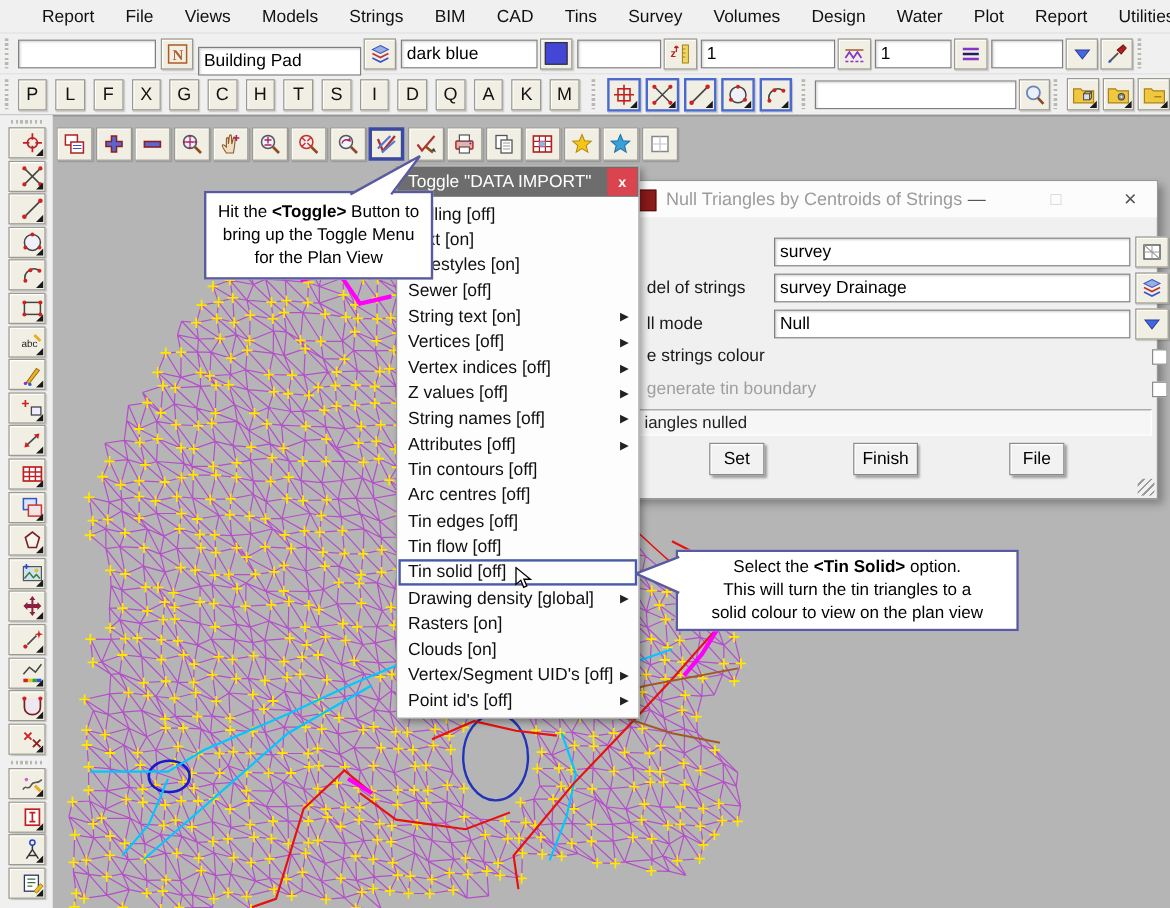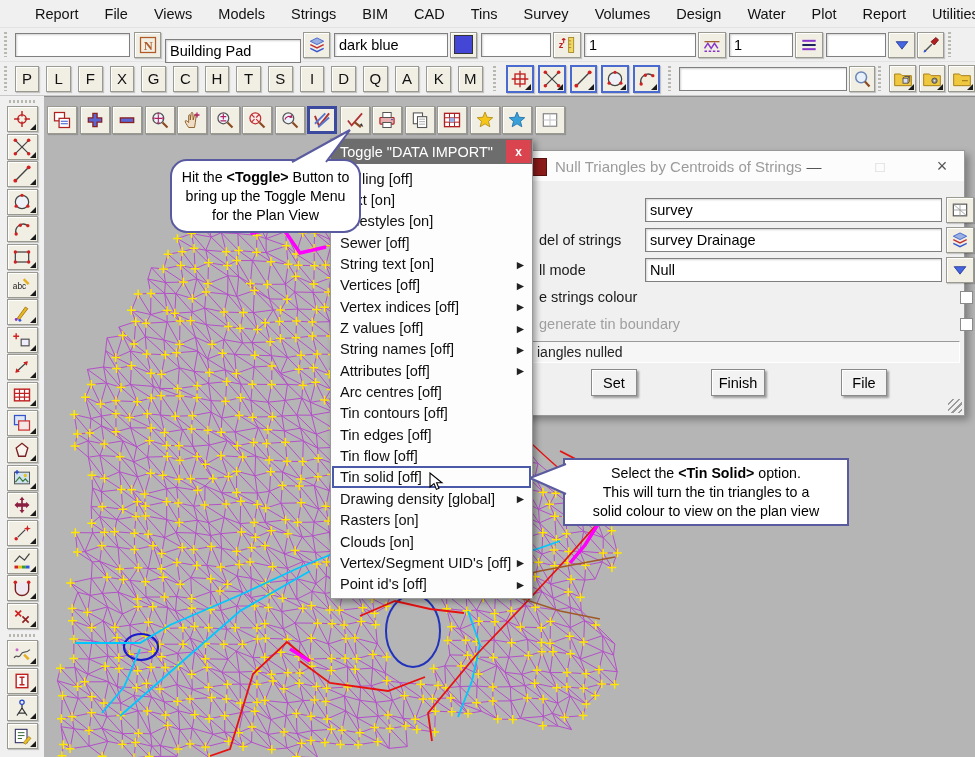--- a/index.html
+++ b/index.html
@@ -40,21 +40,21 @@
   #row2 .sqbtn{width:27px;height:26px;}
   #row3{position:absolute;left:0;top:62px;width:975px;height:33px;display:flex;align-items:center;border-bottom:1px solid #c8c8c8;}
   .keybtn{width:26px;height:26px;margin-right:7px;font-size:15px;color:#111;}
   .snapbtn{width:29px;height:28px;margin-right:4px;border:2px solid #4a6ad0;background:#f1eee4;
     box-shadow:1px 1px 1px rgba(0,0,0,.18);display:flex;align-items:center;justify-content:center;position:relative;box-sizing:border-box;}
   
   #lbar{position:absolute;left:0;top:96px;width:44px;height:661px;display:flex;flex-direction:column;align-items:center;border-right:1px solid #d5d5d5;}
   #lbar .hgrip{height:6px;width:26px;margin:2px 0;
     background-image:repeating-linear-gradient(90deg,#b8b8b0 0 2px,transparent 2px 4px);
     background-size:100% 3px;background-repeat:no-repeat;background-position:center;}
-  #lbar .tbtn{width:31px;height:26px;margin-bottom:1.6px;}
+  #lbar .tbtn{width:31px;height:26px;margin-bottom:1.6px;justify-content:flex-end;}
   
   #plan{position:absolute;left:44px;top:96px;width:931px;height:661px;background:#b5b5b5;border-top:1px solid #8a8a8a;}
   #mesh-svg{position:absolute;left:0;top:0;}
   #ptoolbar{position:absolute;left:3px;top:9px;display:flex;z-index:2;}
   #ptoolbar .pbtn{width:30px;height:28px;margin-right:2.5px;}
   #ptoolbar .pbtn.active{border:3px solid #3b4a9e;box-shadow:none;}
   
   #tmenu{position:absolute;left:330px;top:138px;width:203px;z-index:30;
     background:#fdfdfd;border:1px solid #9a9a9a;box-shadow:3px 3px 6px rgba(0,0,0,.35);box-sizing:border-box;}
   #tmenu-title{height:25px;background:#6d6d6d;color:#fff;font-size:14.5px;display:flex;align-items:center;padding-left:9px;position:relative;}
@@ -776,25 +776,25 @@
       </div>
     <div class="mi">
         <span>String names [off]</span>
         <span class="arrow">▶</span>
       </div>
     <div class="mi">
         <span>Attributes [off]</span>
         <span class="arrow">▶</span>
       </div>
     <div class="mi">
+        <span>Tin contours [off]</span>
+        <span class="arrow"></span>
+      </div>
+    <div class="mi">
         <span>Arc centres [off]</span>
-        <span class="arrow"></span>
-      </div>
-    <div class="mi">
-        <span>Tin contours [off]</span>
         <span class="arrow"></span>
       </div>
     <div class="mi">
         <span>Tin edges [off]</span>
         <span class="arrow"></span>
       </div>
     <div class="mi">
         <span>Tin flow [off]</span>
         <span class="arrow"></span>
       </div>
@@ -818,21 +818,21 @@
         <span>Vertex/Segment UID's [off]</span>
         <span class="arrow">▶</span>
       </div>
     <div class="mi">
         <span>Point id's [off]</span>
         <span class="arrow">▶</span>
       </div>
   </div>
 </div>
 
-<div class="callout" style="left:170px;top:159px;width:187px;height:70px;border-radius:17px;">
+<div class="callout" style="left:170px;top:159px;width:187px;height:70px;">
   <div><span>Hit the </span><b>&lt;Toggle&gt;</b><span> Button to</span></div>
   <div>bring up the Toggle Menu</div>
   <div>for the Plan View</div>
 </div>
 <svg class="ptr" style="left:280px;top:126px;" width="90" height="40">
   <polygon points="70,4 12,36 46,36" fill="#ffffff"></polygon>
   <path d="M70 4 L12 36 M70 4 L46 36" stroke="#5a5aa0" stroke-width="2" fill="none"></path>
 </svg>
 
 <div class="callout" style="left:563px;top:458px;width:282px;height:64px;">

